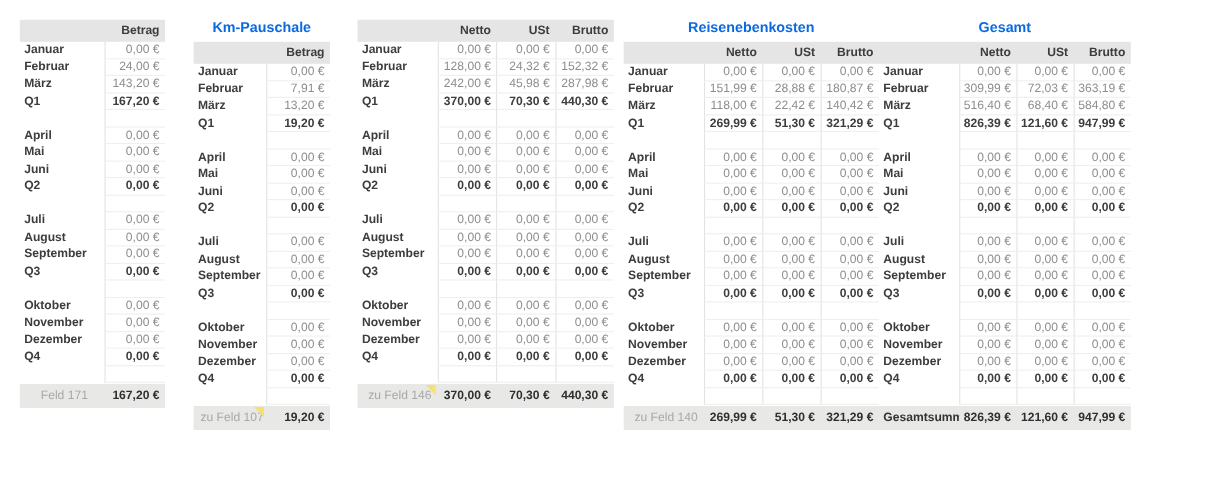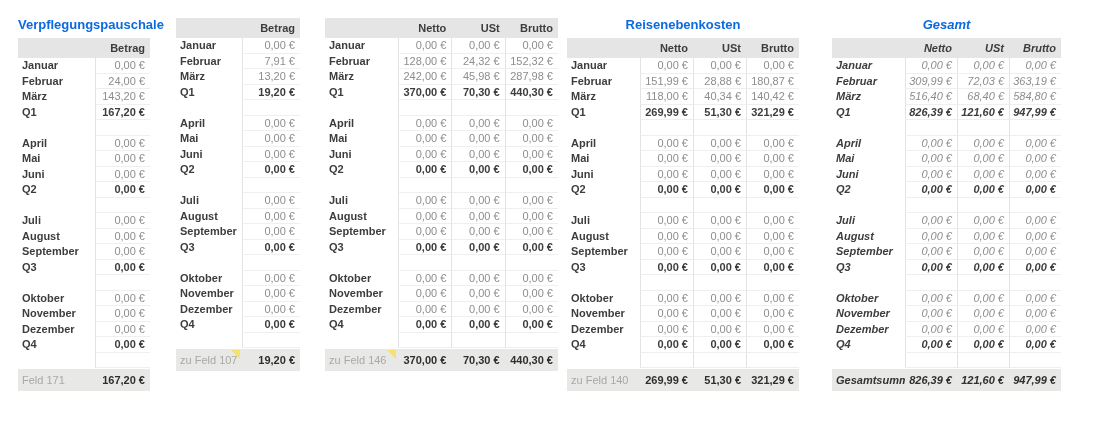--- a/index.html
+++ b/index.html
@@ -4,21 +4,21 @@
 <style>
   html,body{margin:0;padding:0;width:1100px;height:434px;background:#ffffff;overflow:hidden;
     font-family:"Liberation Sans","DejaVu Sans",sans-serif;}
   #canvas{display:flex;align-items:flex-start;padding-top:18px;}
   .ntable{flex:0 0 auto;}
   
   .ntable:nth-child(1){width:132px;margin-left:18px;}
   .ntable:nth-child(2){width:124px;margin-left:26px;}
   .ntable:nth-child(3){width:233px;margin-left:25px;}
   .ntable:nth-child(4){width:232px;margin-left:9px;}
-  .ntable:nth-child(5){width:229px;margin-left:33px;font-style:italic;}
+  .ntable:nth-child(5){width:229px;}
   .ntable:nth-child(1) .lbl,.ntable:nth-child(1) .lbl-h{width:77px;}
   .ntable:nth-child(2) .lbl,.ntable:nth-child(2) .lbl-h{width:66px;}
   .ntable:nth-child(3) .lbl,.ntable:nth-child(3) .lbl-h,
   .ntable:nth-child(4) .lbl,.ntable:nth-child(4) .lbl-h,
   .ntable:nth-child(5) .lbl,.ntable:nth-child(5) .lbl-h{width:73px;}
 
   .title{height:20px;line-height:14px;text-align:center;white-space:nowrap;
     font-size:13px;font-weight:bold;color:#0c6ae0;}
   .hdr{display:flex;background:#e5e5e5;height:20px;line-height:20px;font-size:11px;
     font-weight:bold;color:#3d3d3f;}
@@ -28,32 +28,31 @@
   .row{display:flex;height:15.5px;line-height:15.5px;font-size:11px;}
   .cell{box-sizing:border-box;}
   .lbl{flex:none;padding-left:4px;font-weight:bold;color:#3d3d3f;
     overflow:hidden;white-space:nowrap;}
   .val{flex:1 1 0;text-align:right;padding-right:5px;color:#8d8d90;
     border-left:1px solid #e3e3e3;border-bottom:1px solid #efefef;}
   .row.quarter .lbl{text-align:left;padding-right:6px;}
   .row.quarter .val{font-weight:bold;color:#3d3d3f;}
 
   .ftr{display:flex;background:#e8e8e6;height:22px;line-height:22px;font-size:11px;margin-top:1px;}
-  .ftr .lbl{font-weight:normal;color:#a8a8a6;position:relative;}
+  .ftr .lbl{font-weight:normal;color:#a8a8a6;position:relative;text-align:center;}
   .ftr.boldlbl .lbl{font-weight:bold;color:#333335;}
   .ftr .val{border:none;font-weight:bold;color:#2f2f31;}
   .note{position:absolute;top:1px;right:2px;width:0;height:0;
     border-top:9px solid #f6e170;border-left:9px solid transparent;}
 </style>
 </head>
 <body>
 
 <div id="canvas">
     <div class="ntable">
-      <div class="title">Verpflegungspauschale</div>
       <div class="hdr">
         <div class="lbl-h"></div>
         <div class="val-h">Betrag</div>
       </div>
       <div class="row">
         <div class="cell lbl">Januar</div>
         <div class="cell val">0,00 €</div>
       </div>
       <div class="row">
         <div class="cell lbl">Februar</div>
@@ -130,20 +129,21 @@
       <div class="row spacer">
         <div class="cell lbl"></div>
         <div class="cell val"></div>
       </div>
       <div class="ftr">
         <div class="cell lbl"><span>Feld 171</span></div>
         <div class="cell val">167,20 €</div>
       </div>
     </div>
     <div class="ntable">
+      <div class="title">Km-Pauschale</div>
       <div class="hdr">
         <div class="lbl-h"></div>
         <div class="val-h">Betrag</div>
       </div>
       <div class="row">
         <div class="cell lbl">Januar</div>
         <div class="cell val">0,00 €</div>
       </div>
       <div class="row">
         <div class="cell lbl">Februar</div>
@@ -376,21 +376,21 @@
       </div>
       <div class="row">
         <div class="cell lbl">Februar</div>
         <div class="cell val">151,99 €</div>
         <div class="cell val">28,88 €</div>
         <div class="cell val">180,87 €</div>
       </div>
       <div class="row">
         <div class="cell lbl">März</div>
         <div class="cell val">118,00 €</div>
-        <div class="cell val">40,34 €</div>
+        <div class="cell val">22,42 €</div>
         <div class="cell val">140,42 €</div>
       </div>
       <div class="row quarter">
         <div class="cell lbl">Q1</div>
         <div class="cell val">269,99 €</div>
         <div class="cell val">51,30 €</div>
         <div class="cell val">321,29 €</div>
       </div>
       <div class="row spacer">
         <div class="cell lbl"></div>

